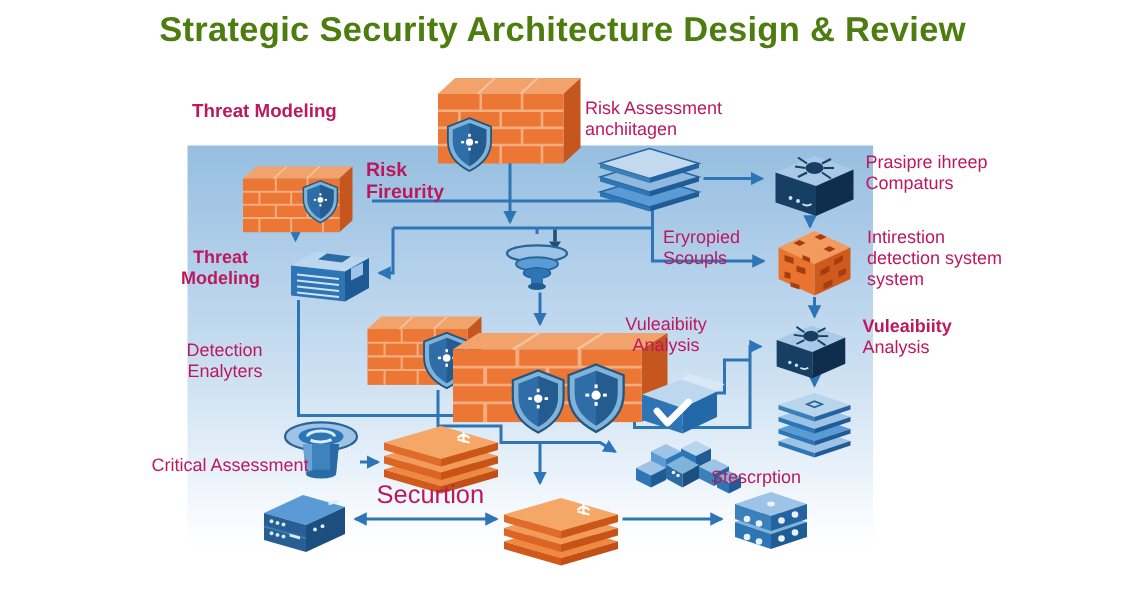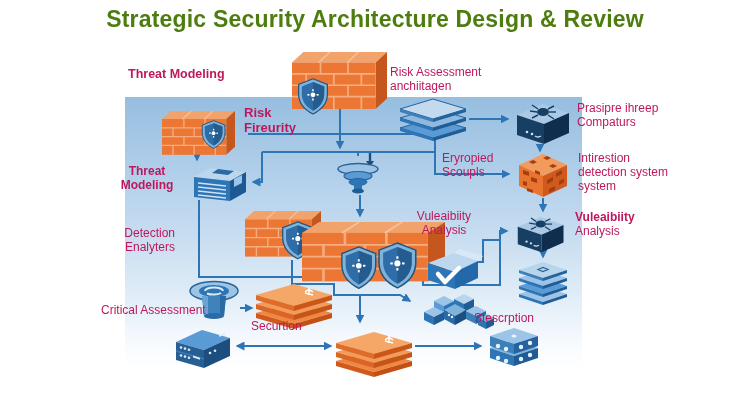--- a/index.html
+++ b/index.html
@@ -19,21 +19,21 @@
   .l-prasipre{left:577px;top:102px;}
   .l-eryropied{left:442px;top:152px;}
   .l-intirestion{left:578px;top:152px;}
   .l-threat-left{left:106px;top:165px;width:82px;text-align:center;font-weight:700;}
   .l-detection{left:83px;top:227px;width:92px;text-align:right;}
   .l-vuln-mid{left:405px;top:210px;width:78px;text-align:center;}
   .l-vuln-right{left:575px;top:211px;}
   .l-frondical{left:204px;top:247px;}
   .l-tiateal{left:576px;top:260px;}
   .l-critical{left:57px;top:304px;margin-left:44px;}
-  .l-securtion{left:251px;top:320px;font-size:12px;}
+  .l-securtion{left:251px;top:320px;font-size:17px;}
   .l-stescrption{left:474px;top:312px;}
 </style>
 </head>
 <body>
 
 <div id="stage">
   <div id="panel"></div>
   <div id="title">Strategic Security Architecture Design &amp; Review</div>
 
   <svg class="canvas" width="750" height="410" viewBox="0 0 750 410">

